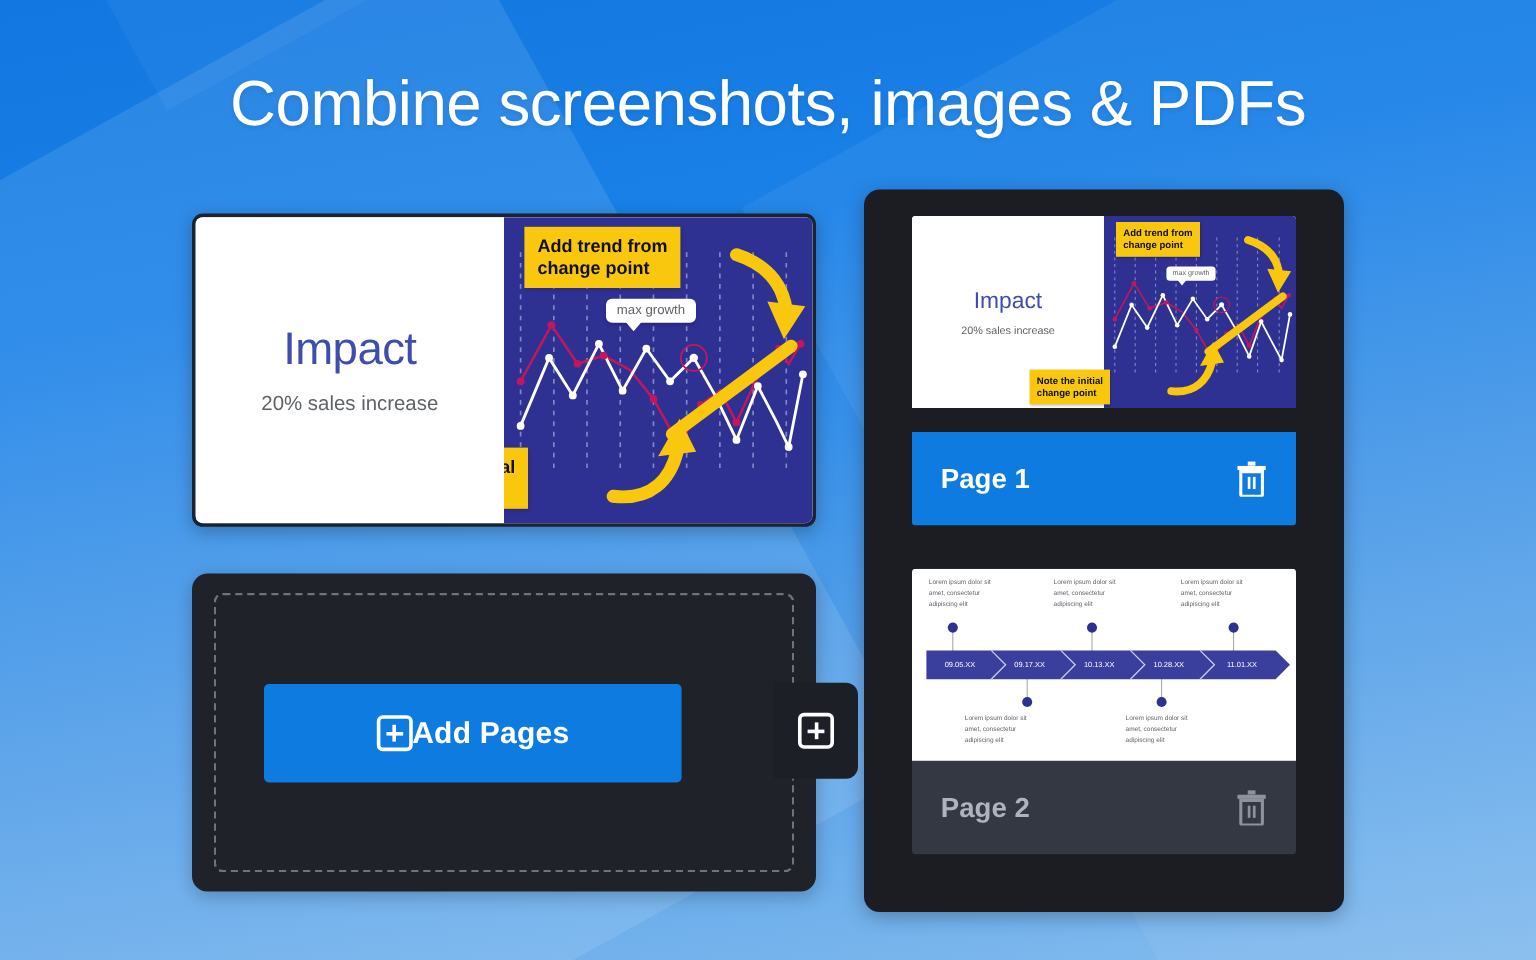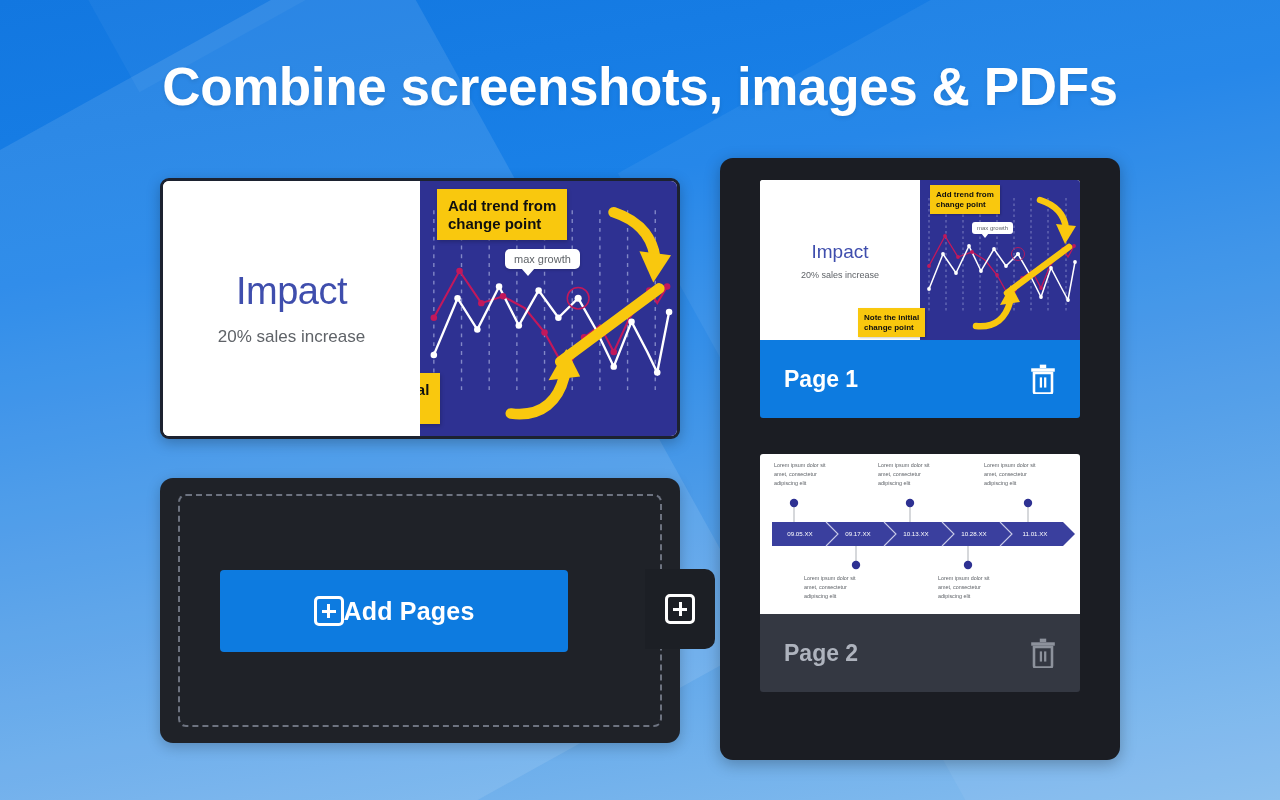--- a/index.html
+++ b/index.html
@@ -47,21 +47,21 @@
   }
 
   
   #headline {
     position: absolute;
     top: 56px;
     left: 0; right: 0;
     text-align: center;
     color: #ffffff;
     font-size: 53px;
-    font-weight: 700;
+    font-weight: 400;
     letter-spacing: -0.4px;
     text-shadow: 0 2px 4px rgba(0,0,0,0.10);
   }
 
   
   #preview-card {
     position: absolute;
     left: 160px; top: 178px;
     width: 520px; height: 261px;
     border: 3px solid #1c2230;
@@ -228,21 +228,21 @@
     overflow: hidden;
     background: #fff;
   }
   .page-footer {
     height: 78px;
     display: flex;
     align-items: center;
     justify-content: space-between;
     padding: 0 24px;
   }
-  .page-footer.active { background: #0d7be0; }
+  .page-footer.active { background: #0d7be0; margin-top: 20px; }
   .page-footer.inactive { background: #343842; text-align: right; }
   .page-name {
     font-size: 23px;
     font-weight: 700;
   }
   .page-footer.active .page-name { color: #ffffff; }
   .page-footer.inactive .page-name { color: #aeb3bd; }
 
   .trash {
     width: 26px; height: 30px;

